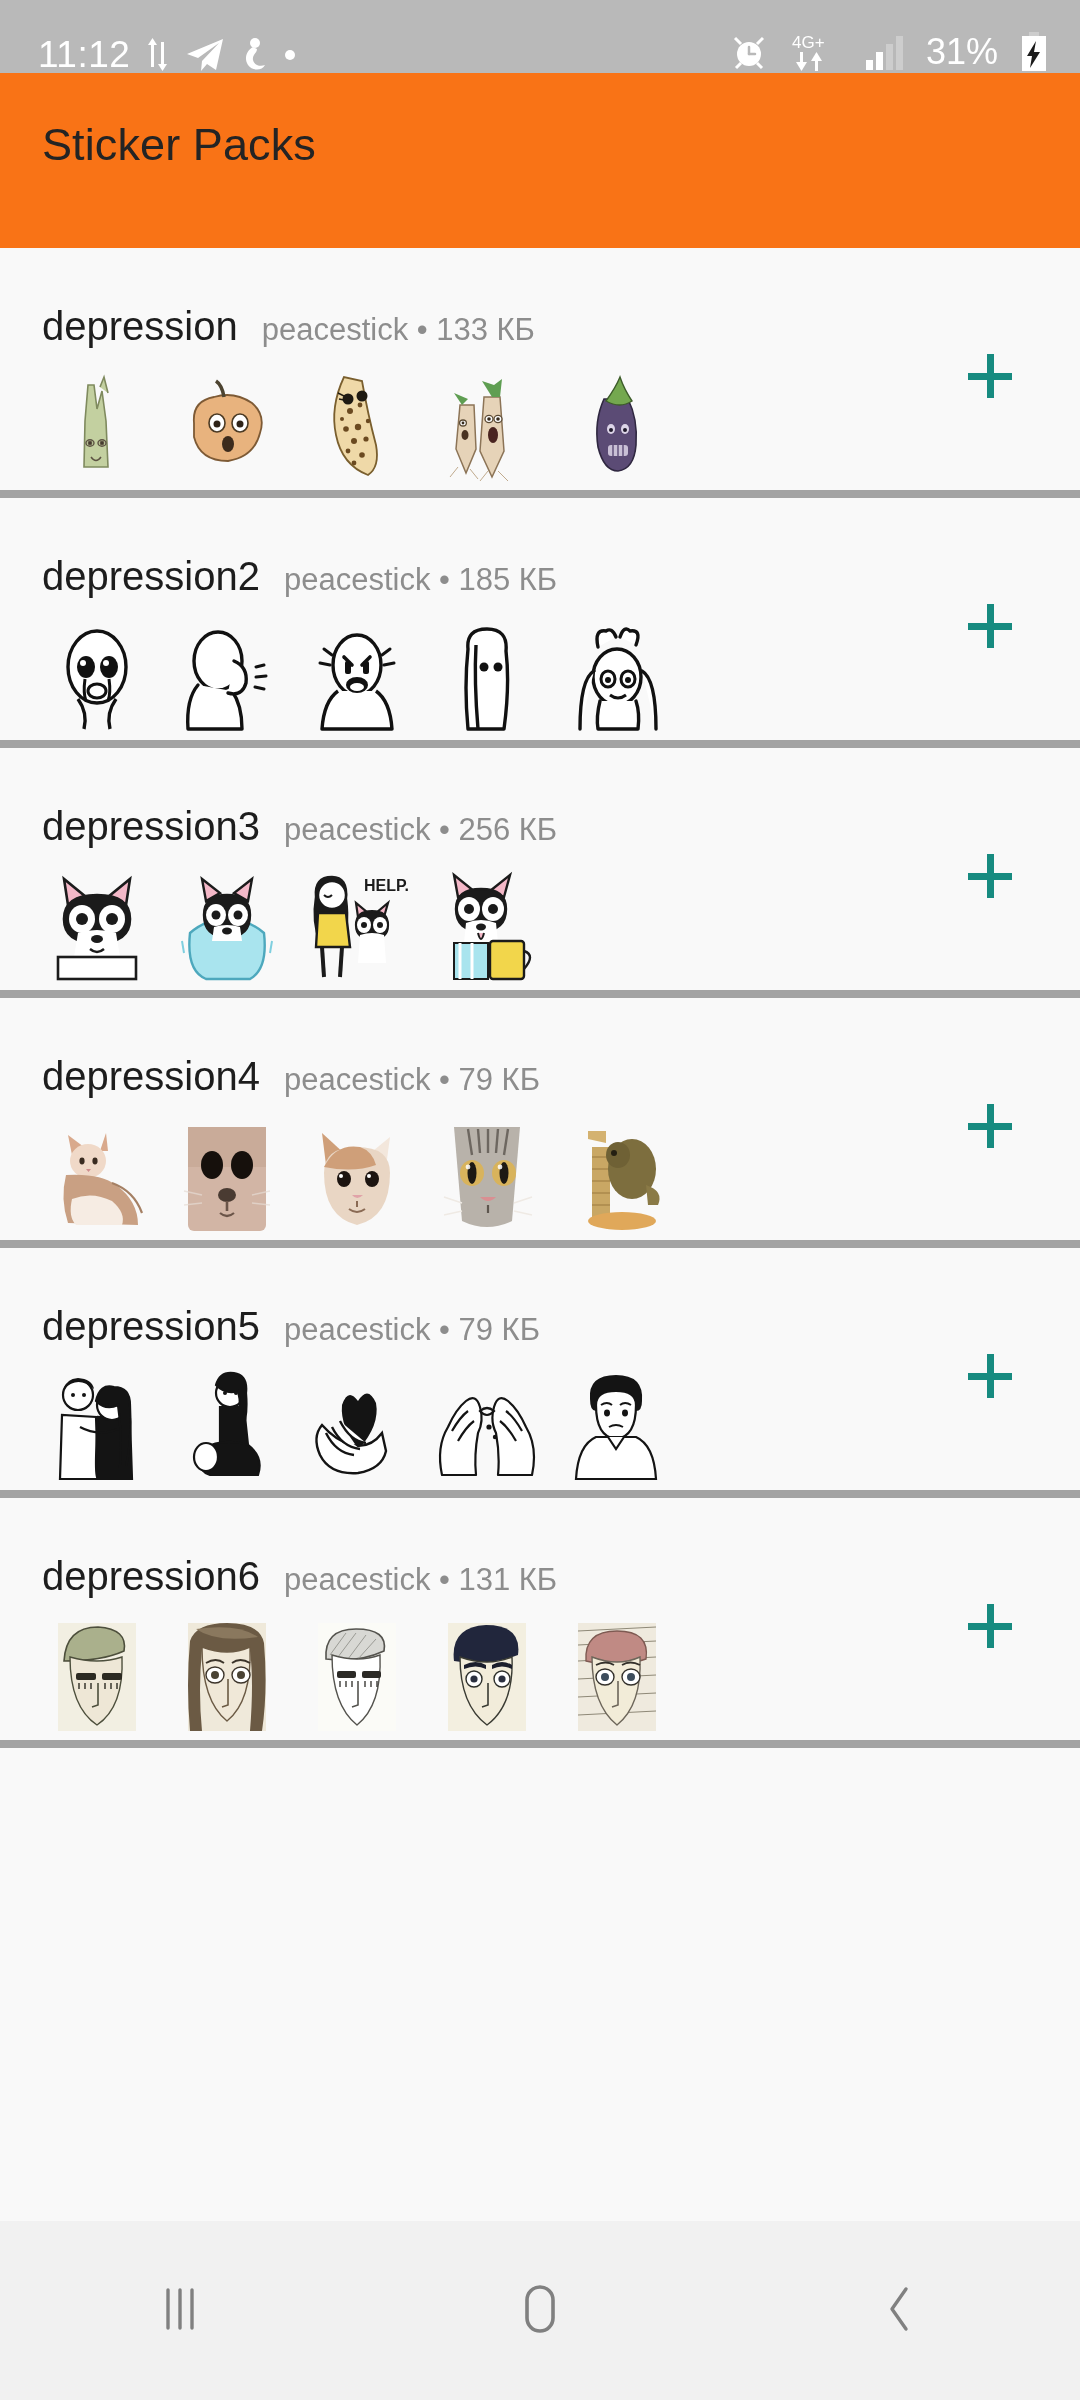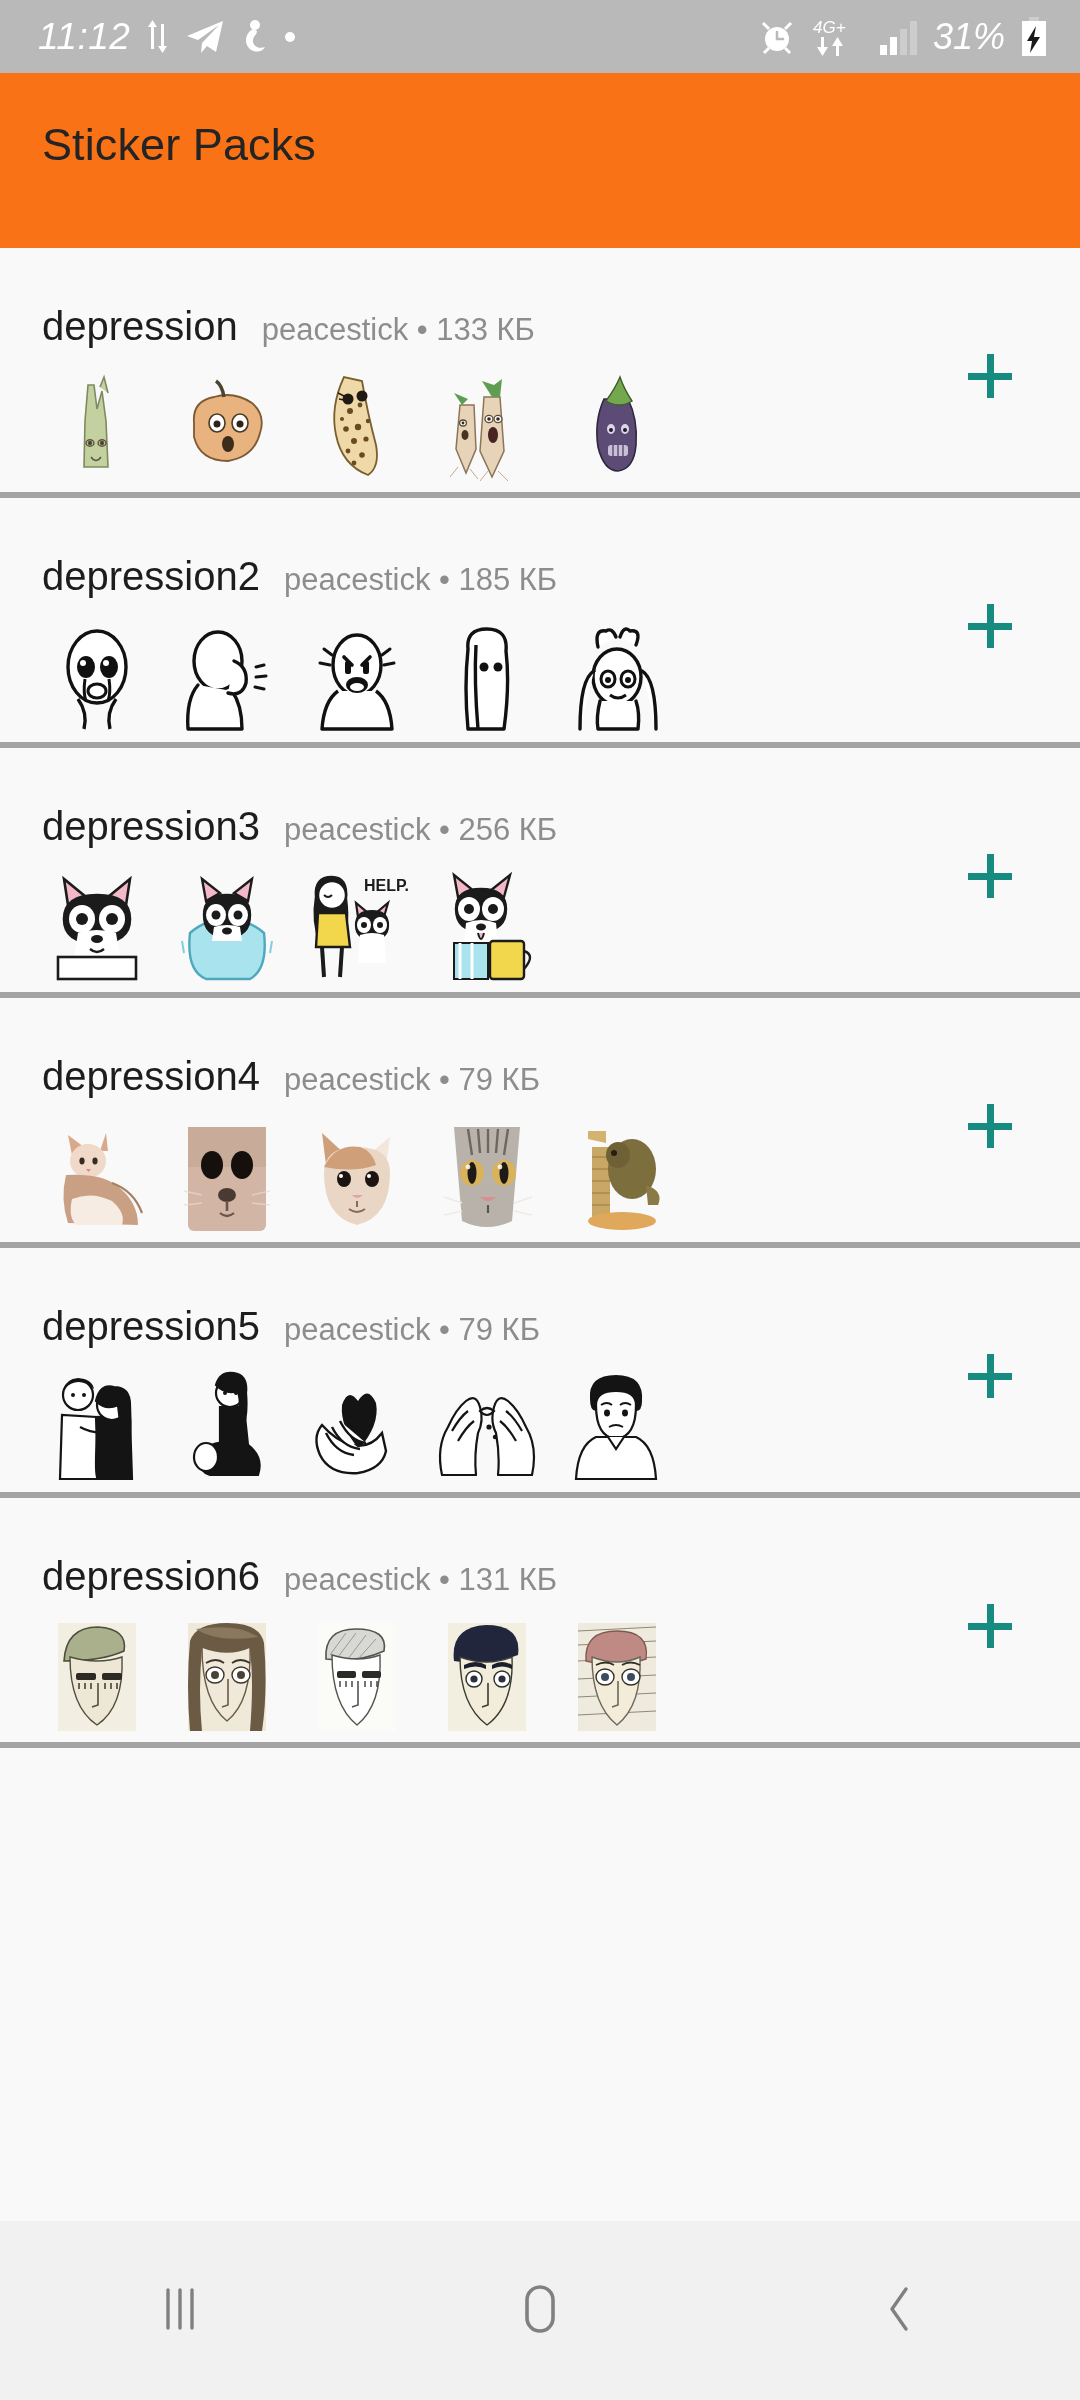--- a/index.html
+++ b/index.html
@@ -8,41 +8,40 @@
     background:#f9f9f9;
     font-family:"Liberation Sans", sans-serif;
     overflow:hidden;
     position:relative;
   }
 
   
   .statusbar{
     height:73px; width:100%;
     background:#b9b9b9;
-    display:flex; align-items:center;
+    display:flex; align-items:flex-end;
     padding:0 32px 0 38px;
     color:#ffffff;
-    font-style:italic;
   }
   .sb-left{ display:flex; align-items:center; gap:14px; flex:1; }
   .sb-time{ font-size:37px; letter-spacing:0.5px; line-height:1; font-weight:400; }
-  .sb-right{ display:flex; align-items:center; gap:15px; }
+  .sb-right{ display:flex; align-items:center; gap:22px; }
   .sb-ico{ display:flex; align-items:center; justify-content:center; }
   .sb-batt-text{ font-size:36px; line-height:1; letter-spacing:0px; }
 
   
   .titlebar{ padding:46px 0 0 42px; height:175px; background:#f97316; }
   .title{ font-size:45px; color:#242424; letter-spacing:0.1px; }
 
   
   .list{ background:#f9f9f9; }
   .pack{
     position:relative;
     padding:0 0 0 42px;
-    border-bottom:6px solid #a3a3a3;
+    border-bottom:8px solid #a3a3a3;
     height:250px;
   }
   .pack-head{ display:flex; align-items:baseline; padding-top:36px; }
   .pack-name{ font-size:40px; color:#1d1d1d; }
   .pack-meta{ font-size:31px; color:#8d8d8d; margin-left:24px;margin-top:28px; }
   .pack-thumbs{
     display:flex; align-items:flex-start;
     margin-top:22px; gap:20px;
   }
   .thumb{

